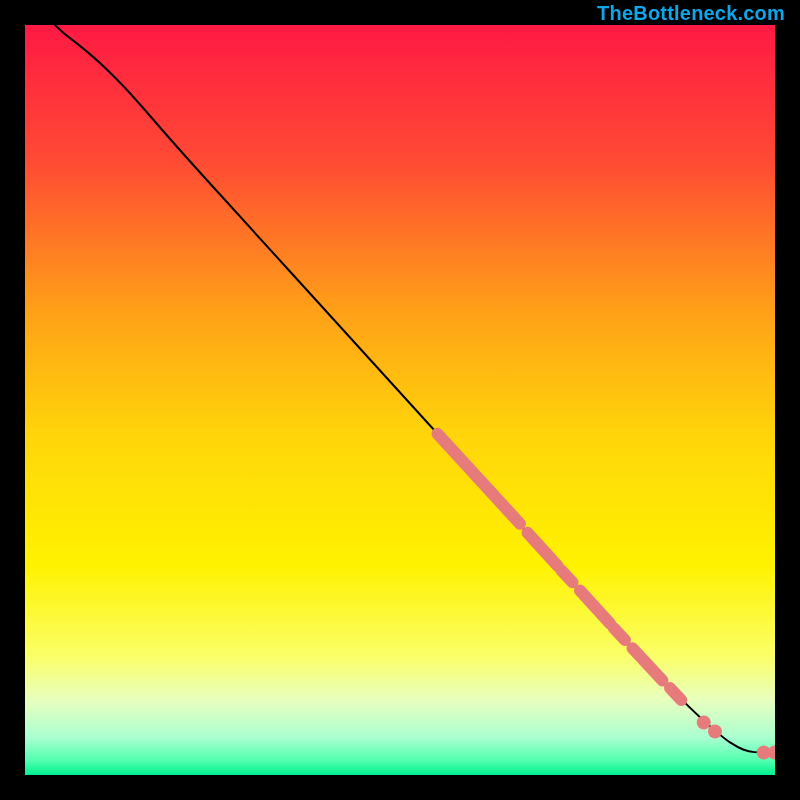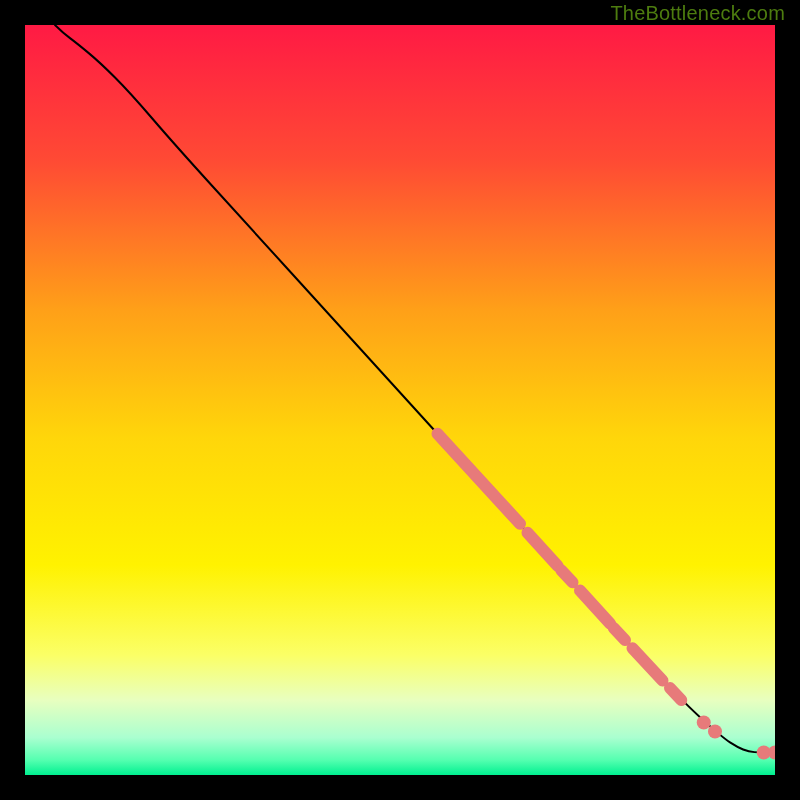--- a/index.html
+++ b/index.html
@@ -14,23 +14,23 @@
   .stage {
     position: relative;
     width: 800px;
     height: 800px;
     background: #000;
   }
   .watermark {
     position: absolute;
     top: 2px;
     right: 15px;
-    color: #4d7c0f;
+    color: #0ea5e9;
     font-size: 20px;
-    font-weight: 400;
+    font-weight: 700;
     letter-spacing: 0.2px;
     z-index: 50;
   }
   .plot {
     position: absolute;
     left: 25px;
     top: 25px;
     width: 750px;
     height: 750px;
     overflow: hidden;

